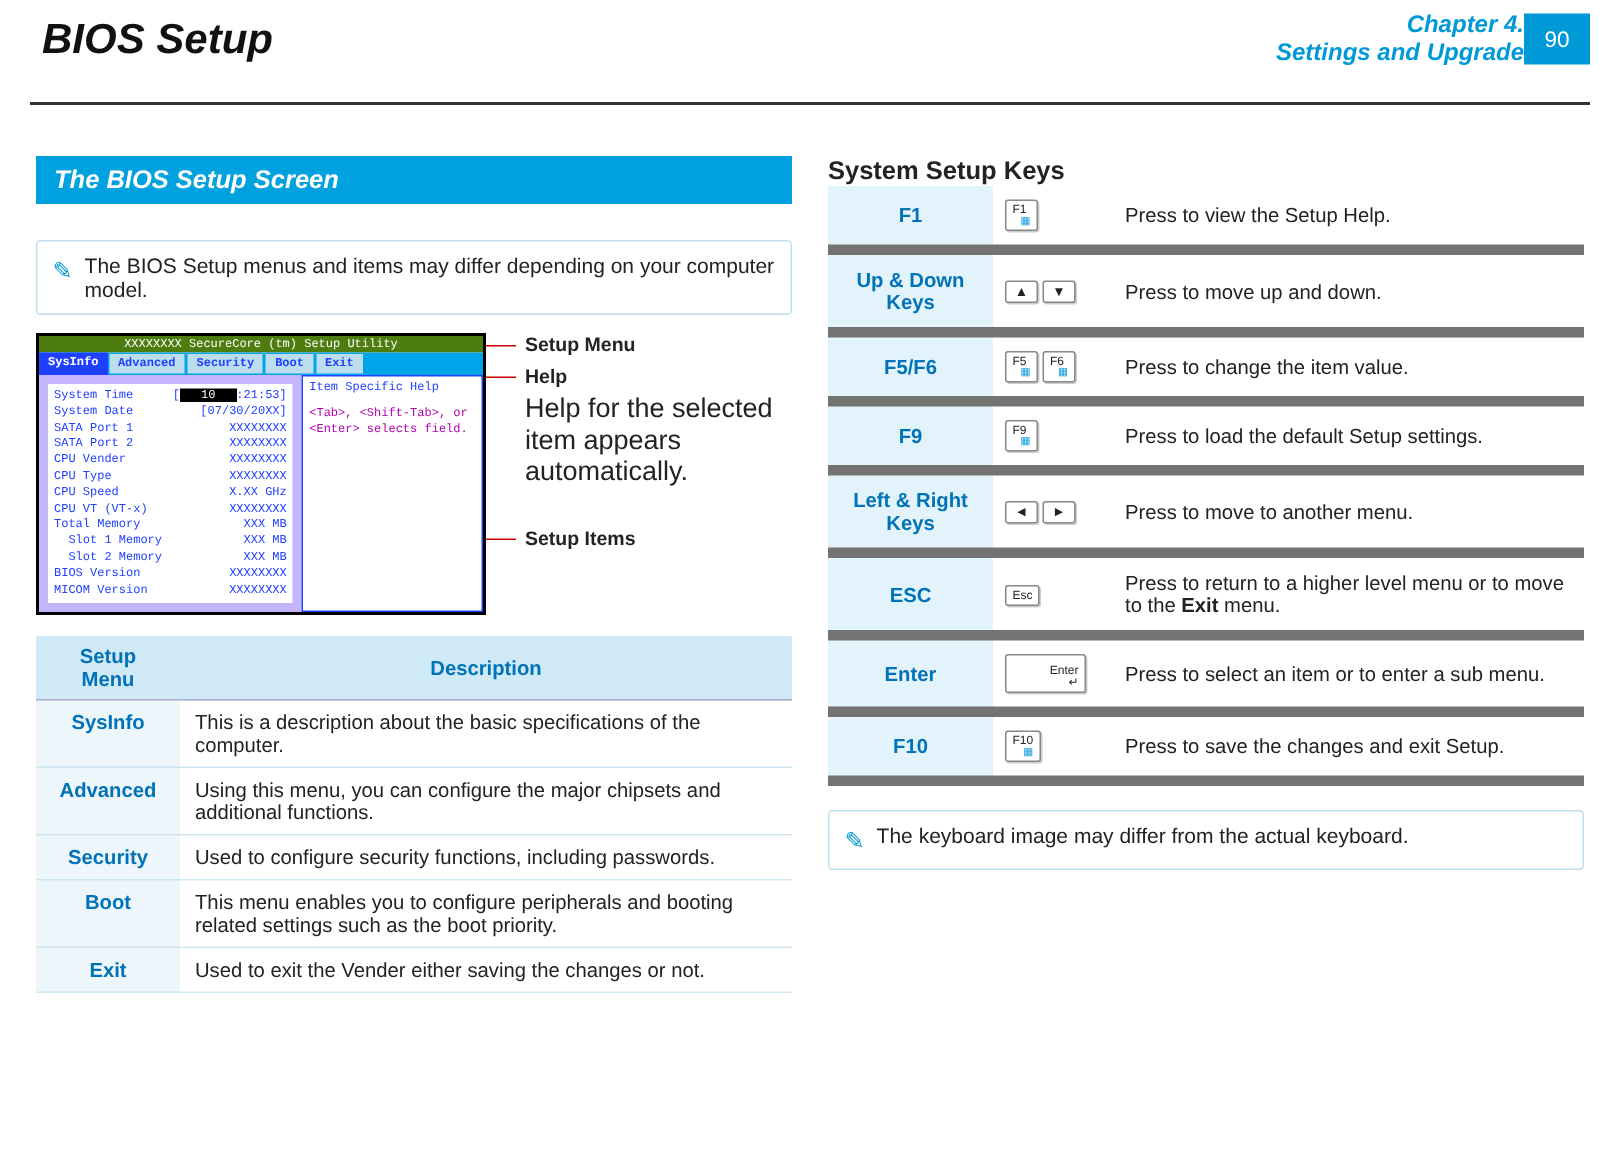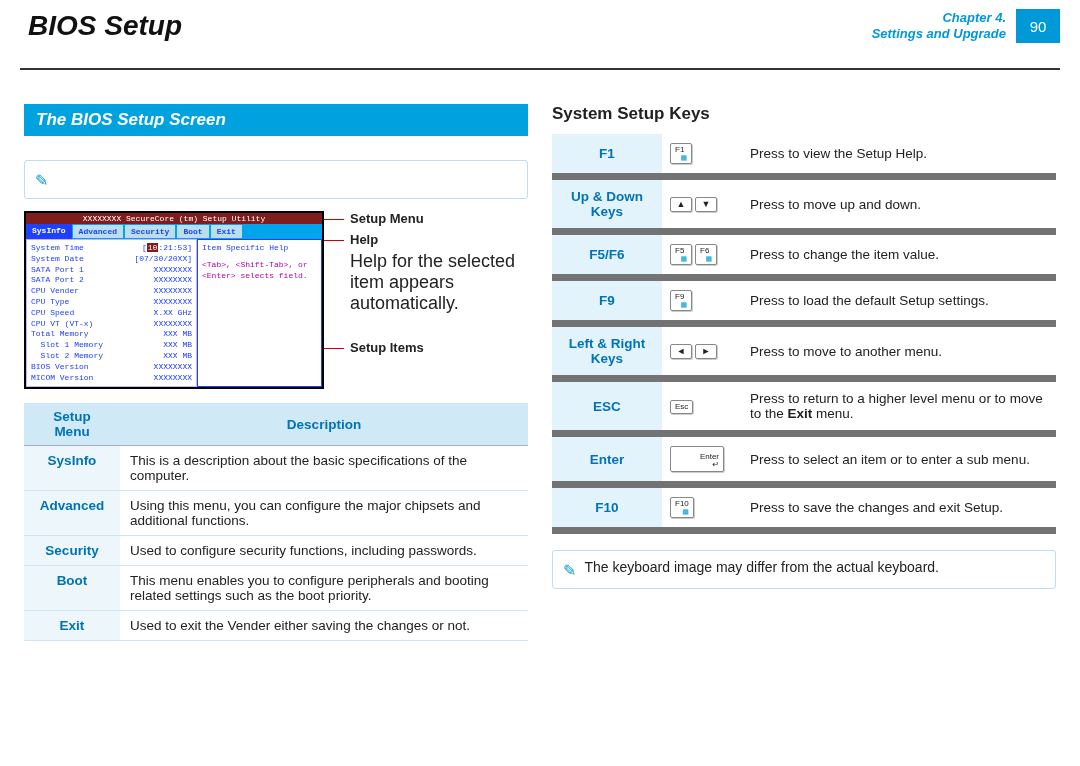--- a/index.html
+++ b/index.html
@@ -1,50 +1,50 @@
 <!DOCTYPE html>
 <html><head>
 <meta charset="utf-8">
 <style>
   * { box-sizing: border-box; margin: 0; padding: 0; }
   body { font-family: "Segoe UI", Arial, sans-serif; font-size: 14px; color: #222; width: 1080px; height: 766px; background: #fff; }
   .page { display: flex; flex-direction: column; height: 100%; gap: 16px; }
   .header { display: flex; align-items: center; height: 52px; }
   .title { font-size: 28px; font-weight: 700; font-style: italic; color: #111; margin-left: 28px; flex: 1; }
   .chapter-box { display: flex; align-items: center; }
-  .chapter-text { text-align: right; font-size: 13px; font-weight: 700; font-style: italic; color: #0099d8; margin-right: 10px; line-height: 1.2; }
+  .chapter-text { text-align: right; font-size: 16px; font-weight: 700; font-style: italic; color: #0099d8; line-height: 1.2; }
   .page-num { width: 44px; height: 34px; background: #0099d8; color: #fff; display: flex; align-items: center; justify-content: center; font-size: 15px; font-weight: 400; margin-right: 20px; }
   .hr { height: 2px; background: #333; margin: 0 20px 8px 20px; }
   .columns { display: flex; flex: 1; gap: 24px; padding: 10px 24px 0 24px; }
   .col { flex: 1; min-width: 0; }
   .section-bar { background: #00a1df; color: #fff; font-weight: 700; font-style: italic; font-size: 17px; padding: 6px 12px; margin-bottom: 24px; }
   .note-box { border: 1px solid #c0def0; border-radius: 3px; background: #fff; padding: 8px 10px 8px 10px; display: flex; gap: 8px; align-items: flex-start; margin-bottom: 12px; }
   .note-icon { color: #0099d8; font-size: 16px; margin-top: 2px; }
   .bios-figure { display: flex; gap: 10px; margin-bottom: 14px; }
   .bios-screen { border: 2px solid #000; width: 300px; font-family: "Courier New", monospace; font-size: 8px; background: #fff; }
-  .bios-top { background: #7f1d1d; color: #fff; text-align: center; padding: 1px 0; font-size: 8px; }
+  .bios-top { background: #4d7c0f; color: #fff; text-align: center; padding: 1px 0; font-size: 8px; }
   .bios-tabs { display: flex; background: #00a4e8; }
   .bios-tab { padding: 2px 6px; font-weight: 700; font-size: 8px; }
   .bios-tab.sel { background: #2040ff; color: #fff; }
   .bios-tab.nsel { color: #2040ff; background: #bbddee; margin: 1px 1px; }
   .bios-body { display: flex; }
-  .bios-left { flex: 1.4; border: 1px solid #c4b5fd; padding: 3px 4px; color: #2040ff; line-height: 1.35; }
+  .bios-left { flex: 1.4; border: 6px solid #c4b5fd; padding: 3px 4px; color: #2040ff; line-height: 1.35; }
   .bios-right { flex: 1; border: 1px solid #2040ff; padding: 3px 4px; color: #b000b0; line-height: 1.35; }
   .bios-right .h { color: #2040ff; }
   .bios-row { display: flex; justify-content: space-between; white-space: pre; }
-  .inv { background: #7f1d1d; color: #fff; padding: 0 1px; }
+  .inv { background: #000000; color: #fff; padding: 0 14px; }
   .figure-labels { flex: 1; font-size: 13px; }
   .figure-labels .lbl { font-weight: 700; margin-bottom: 4px; position: relative; padding-left: 16px; }
   .figure-labels .lbl::before { content: ""; position: absolute; left: -10px; top: 8px; width: 20px; height: 1px; background: #c00; }
   .figure-labels .help-text { font-size: 18px; margin-bottom: 12px; padding-left: 16px; }
   table.infotbl { width: 100%; border-collapse: collapse; font-size: 13.5px; }
   table.infotbl th { background: #cfe9f6; color: #0073b8; font-weight: 700; padding: 6px 10px; text-align: center; border-bottom: 1px solid #aac; }
   table.infotbl td { padding: 7px 10px; border-bottom: 1px solid #cde4f1; vertical-align: top; }
   table.infotbl td.mname { color: #0073b8; font-weight: 700; text-align: center; width: 96px; background: #edf6fb; }
-  .h2 { font-weight: 700; font-size: 17px; margin-bottom: 10px; }
+  .h2 { font-weight: 700; font-size: 17px; }
   .intro { font-size: 14.5px; margin-bottom: 16px; }
   table.keystbl { width: 100%; border-collapse: collapse; font-size: 13.5px; margin-bottom: 16px; }
   table.keystbl td { border-bottom: 7px solid #737373; padding: 9px 8px; vertical-align: middle; }
   table.keystbl td.kname { background: #e3f3fb; color: #0073b8; font-weight: 700; text-align: center; width: 110px; }
   table.keystbl td.kimg { width: 80px; text-align: left; }
   .keycap { display: inline-block; border: 1px solid #888; border-radius: 2px; background: #fff; font-size: 8px; padding: 2px 4px; margin-right: 3px; min-width: 22px; text-align: left; font-family: Arial; line-height: 1; box-shadow: 1px 1px 0 #ccc; vertical-align: middle; }
   .keycap.wide { min-width: 54px; text-align: right; padding: 6px 4px 2px 4px; }
   .keycap .sub { color: #0099d8; font-size: 7px; display: block; text-align: right; }
   .arrow { font-size: 9px; text-align: center; }
 </style>
@@ -64,20 +64,21 @@
   </div>
   <div class="hr"></div>
 
   <div class="columns">
 
     <div class="col">
       <div class="section-bar">The BIOS Setup Screen</div>
 
       <div class="note-box">
         <span class="note-icon">✎</span>
+        <span>The BIOS Setup menus and items may differ depending on your computer model.</span>
       </div>
 
       <div class="bios-figure">
         <div class="bios-screen">
           <div class="bios-top">XXXXXXXX SecureCore (tm) Setup Utility</div>
           <div class="bios-tabs" id="bios-tabs">
               <div class="bios-tab sel">SysInfo</div>
               <div class="bios-tab nsel">Advanced</div>
               <div class="bios-tab nsel">Security</div>
               <div class="bios-tab nsel">Boot</div>

